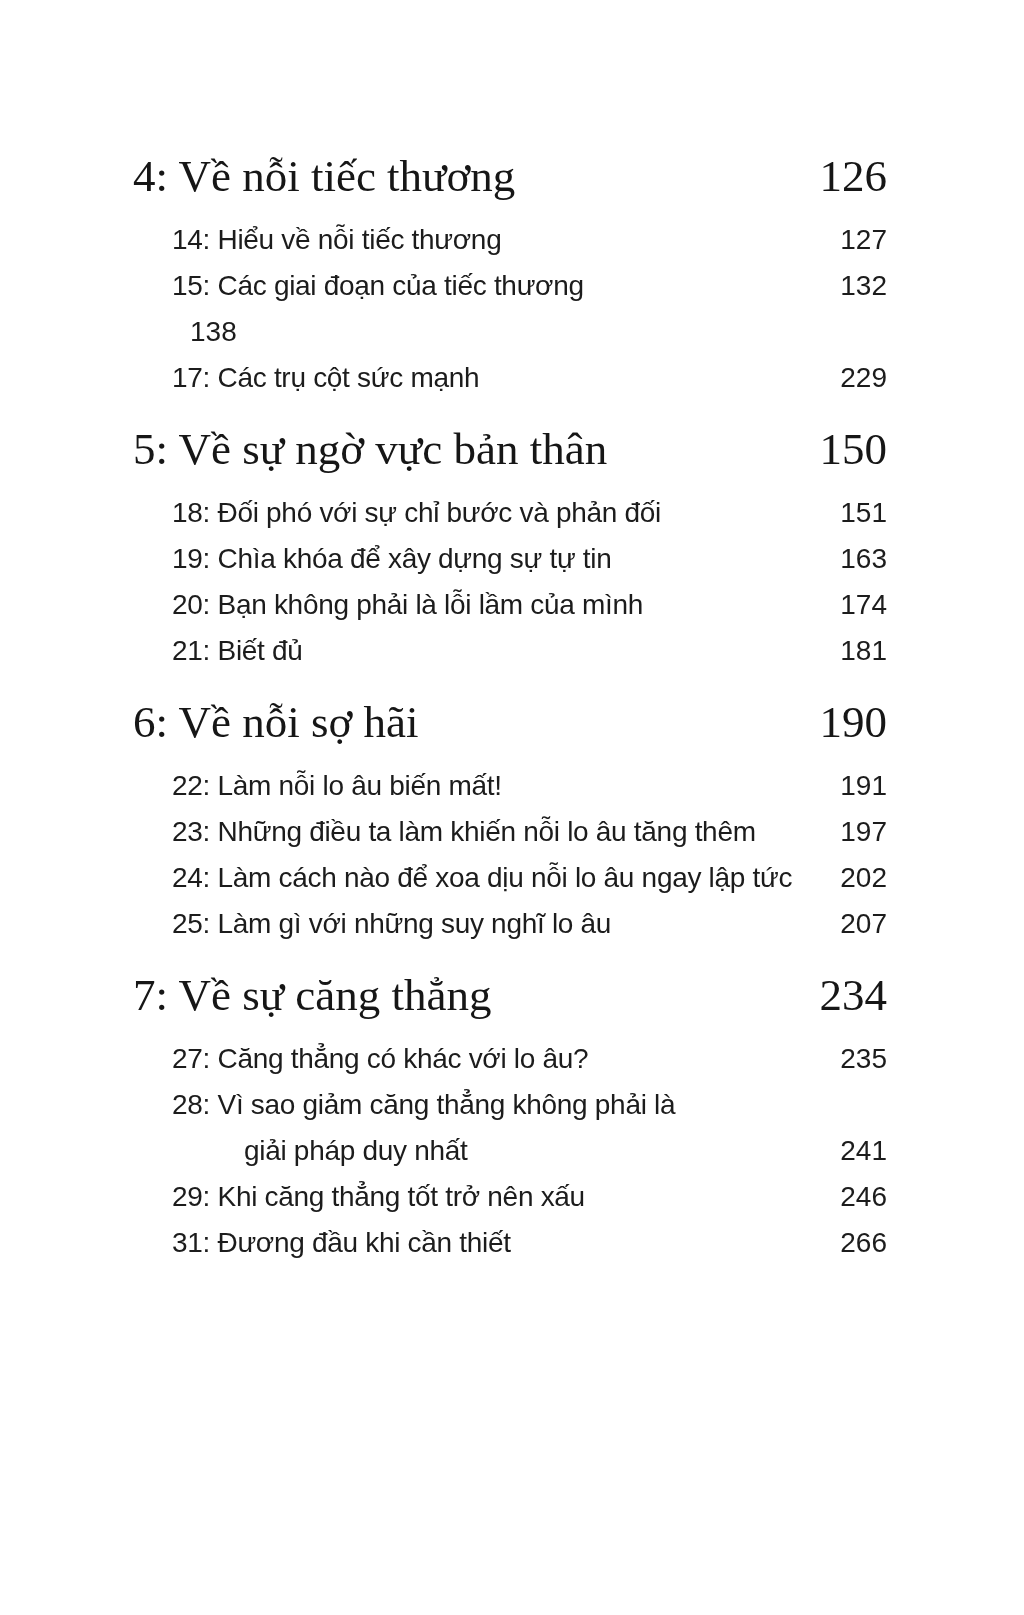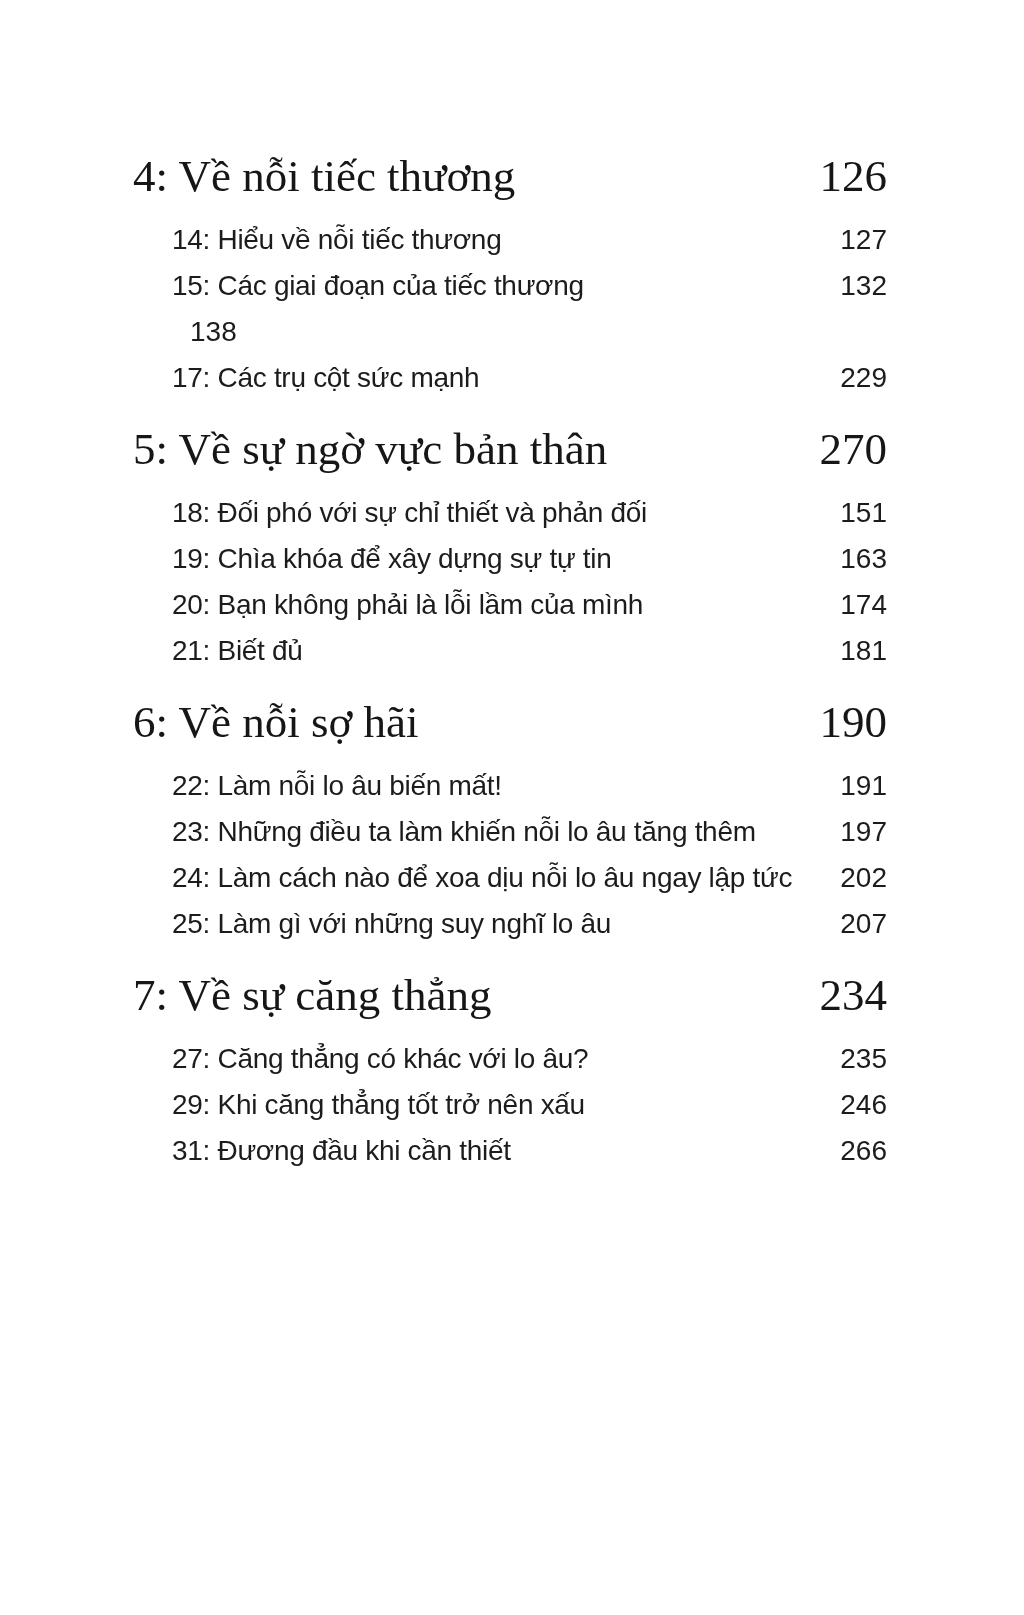--- a/index.html
+++ b/index.html
@@ -92,26 +92,26 @@
             <div class="item-lines">
               <div class="item-line">17: Các trụ cột sức mạnh</div>
             </div>
             <span class="item-page">229</span>
           </div>
         </div>
       </div>
       <div class="section">
         <div class="heading-row">
           <span class="heading-title">5: Về sự ngờ vực bản thân</span>
-          <span class="heading-page">270</span>
+          <span class="heading-page">150</span>
         </div>
         <div class="section-items">
           <div class="item-row">
             <div class="item-lines">
-              <div class="item-line">18: Đối phó với sự chỉ thiết và phản đối</div>
+              <div class="item-line">18: Đối phó với sự chỉ bước và phản đối</div>
             </div>
             <span class="item-page">151</span>
           </div>
           <div class="item-row">
             <div class="item-lines">
               <div class="item-line">19: Chìa khóa để xây dựng sự tự tin</div>
             </div>
             <span class="item-page">163</span>
           </div>
           <div class="item-row">
@@ -167,20 +167,27 @@
         </div>
         <div class="section-items">
           <div class="item-row">
             <div class="item-lines">
               <div class="item-line">27: Căng thẳng có khác với lo âu?</div>
             </div>
             <span class="item-page">235</span>
           </div>
           <div class="item-row">
             <div class="item-lines">
+              <div class="item-line">28: Vì sao giảm căng thẳng không phải là</div>
+              <div class="item-line continuation">giải pháp duy nhất</div>
+            </div>
+            <span class="item-page">241</span>
+          </div>
+          <div class="item-row">
+            <div class="item-lines">
               <div class="item-line">29: Khi căng thẳng tốt trở nên xấu</div>
             </div>
             <span class="item-page">246</span>
           </div>
           <div class="item-row">
             <div class="item-lines">
               <div class="item-line">31: Đương đầu khi cần thiết</div>
             </div>
             <span class="item-page">266</span>
           </div>

